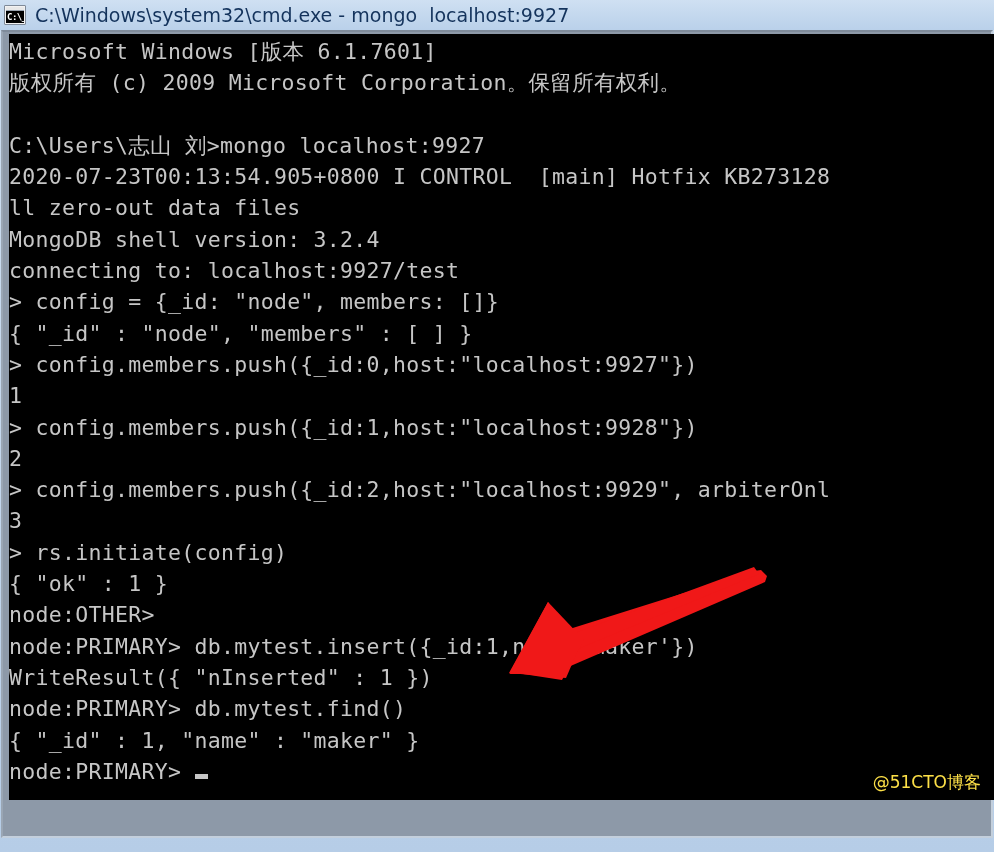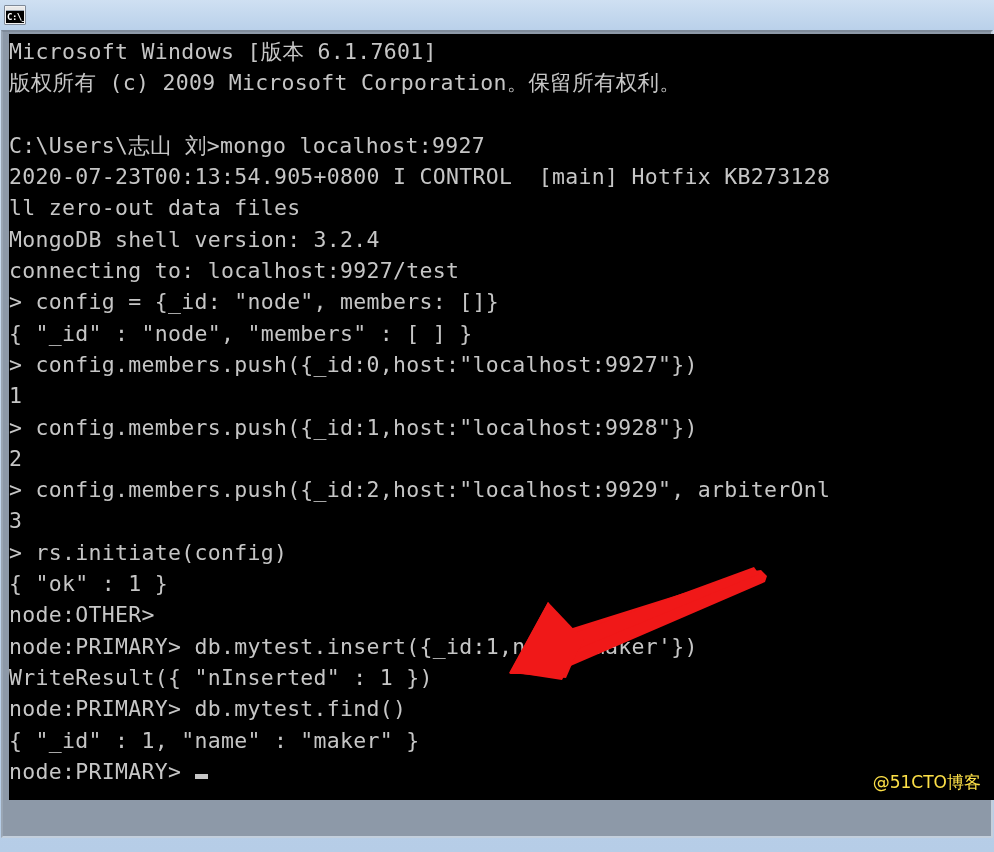--- a/index.html
+++ b/index.html
@@ -154,20 +154,21 @@
 </head>
 <body>
 
 <div id="cmd-window">
 
   <div id="title-bar">
     <div id="app-icon">
       <div class="icon-titlestrip"></div>
       <div class="icon-screen">C:\_</div>
     </div>
+    <span id="title-text" style="color: rgb(20, 51, 92);">C:\Windows\system32\cmd.exe - mongo  localhost:9927</span>
   </div>
 
   <div id="console-frame">
     <div id="console" style="background: rgb(0, 0, 0);">
 
       <div id="terminal" style="color: rgb(198, 198, 198);"><div class="line"><span>Microsoft Windows [版本 6.1.7601]</span></div><div class="line"><span>版权所有 (c) 2009 Microsoft Corporation。保留所有权利。</span></div><div class="line"><span></span></div><div class="line"><span>C:\Users\志山 刘&gt;mongo localhost:9927</span></div><div class="line"><span>2020-07-23T00:13:54.905+0800 I CONTROL  [main] Hotfix KB273128</span></div><div class="line"><span>ll zero-out data files</span></div><div class="line"><span>MongoDB shell version: 3.2.4</span></div><div class="line"><span>connecting to: localhost:9927/test</span></div><div class="line"><span>&gt; config = {_id: "node", members: []}</span></div><div class="line"><span>{ "_id" : "node", "members" : [ ] }</span></div><div class="line"><span>&gt; config.members.push({_id:0,host:"localhost:9927"})</span></div><div class="line"><span>1</span></div><div class="line"><span>&gt; config.members.push({_id:1,host:"localhost:9928"})</span></div><div class="line"><span>2</span></div><div class="line"><span>&gt; config.members.push({_id:2,host:"localhost:9929", arbiterOnl</span></div><div class="line"><span>3</span></div><div class="line"><span>&gt; rs.initiate(config)</span></div><div class="line"><span>{ "ok" : 1 }</span></div><div class="line"><span>node:OTHER&gt;</span></div><div class="line"><span>node:PRIMARY&gt; db.mytest.insert({_id:1,name:'maker'})</span></div><div class="line"><span>WriteResult({ "nInserted" : 1 })</span></div><div class="line"><span>node:PRIMARY&gt; db.mytest.find()</span></div><div class="line"><span>{ "_id" : 1, "name" : "maker" }</span></div><div class="line"><span>node:PRIMARY&gt; </span><span class="cursor"></span></div></div>
 
       <svg id="annotation-arrow" viewBox="0 0 265 125" width="265" height="125">
         <polygon points="257,8 263,14 261,20 48,112 5,112 44,85 43,41 56,70 250,9" fill="#f01818"></polygon>
         <path d="M 255,12 L 52,96 L 46,80 L 250,5 Z" fill="#f01818"></path>

